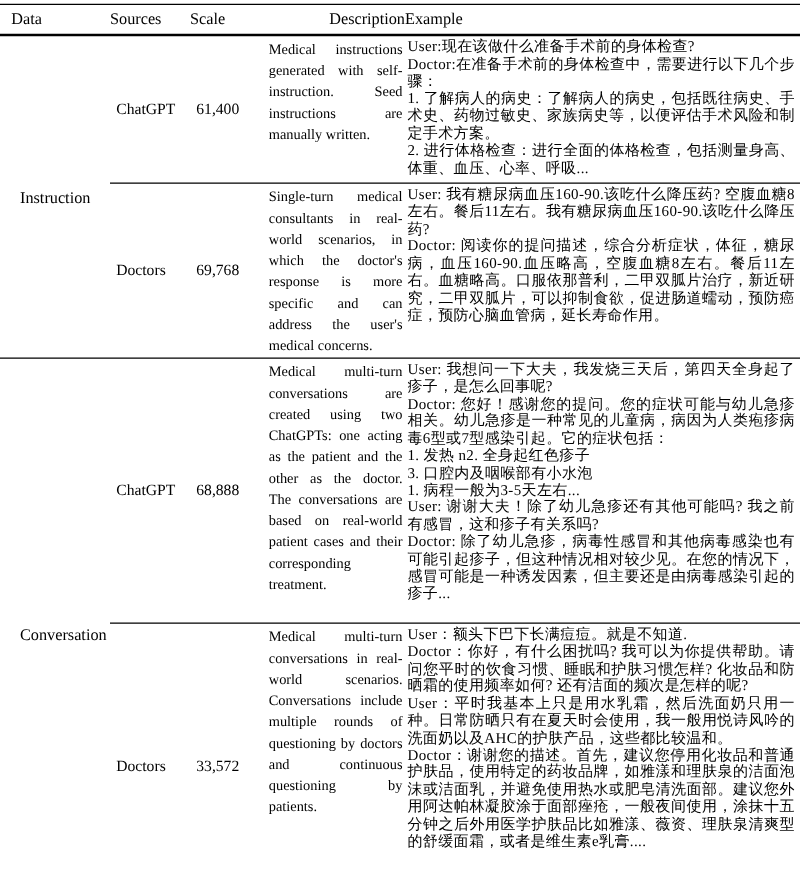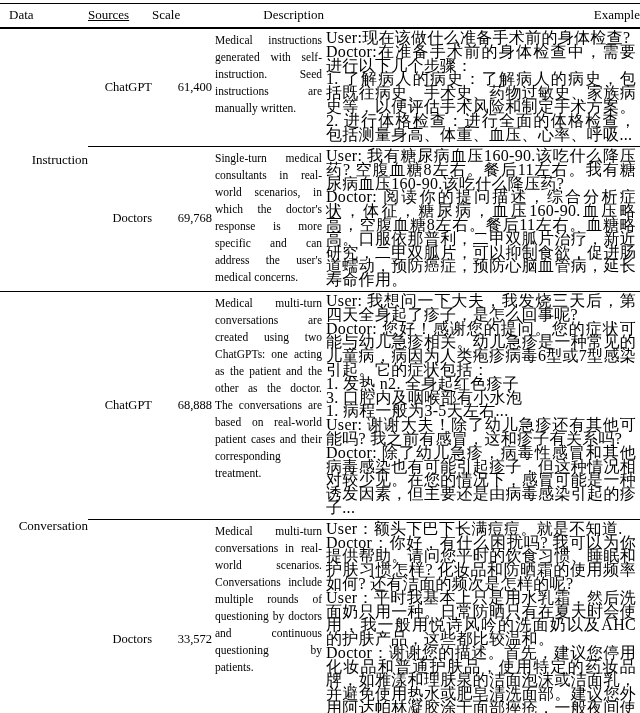--- a/index.html
+++ b/index.html
@@ -33,45 +33,45 @@
   col.c-ex   { width: 316px; }
 
   th {
     font-weight: normal;
     font-size: 13px;
     padding: 3px 0 4px 0;
     border-bottom: 2.5px solid #000;
     vertical-align: middle;
   }
   th.h-data  { text-align: left; padding-left: 9px; }
-  th.h-src   { text-align: left; text-decoration: underline; }
+  th.h-src   { text-align: left; }
   th.h-scale { text-align: left; }
   th.h-desc  { text-align: right; }
-  th.h-ex    { text-align: right; }
+  th.h-ex    { text-align: left; }
 
-  td { padding: 0; vertical-align: top; text-align: right; }
+  td { padding: 0; vertical-align: top; }
 
   td.datacell {
     vertical-align: middle;
     font-size: 13px;
-    padding-left: 3px;
+    padding-left: 16px;
   }
   td.srccell, td.scalecell {
     vertical-align: middle;
     font-size: 12.5px;
     padding-left: 5px;
   }
   td.desccell {
     font-size: 11.5px;
     line-height: 17px;
     text-align: justify;
     padding: 3px 2px 0 3px;
   }
   td.excell {
-    font-size: 16px;
+    font-size: 12px;
     line-height: 13.8px;
     text-align: justify;
     letter-spacing: 0.3px;
     word-break: break-all;
     padding: 2px 4px 4px 2px;
   }
   td.excell p { margin: 0; }
 
   tr.r-s1a td { height: 111px; }
   tr.r-s1b td { height: 125px; font-family: Liberation Serif, serif; }

